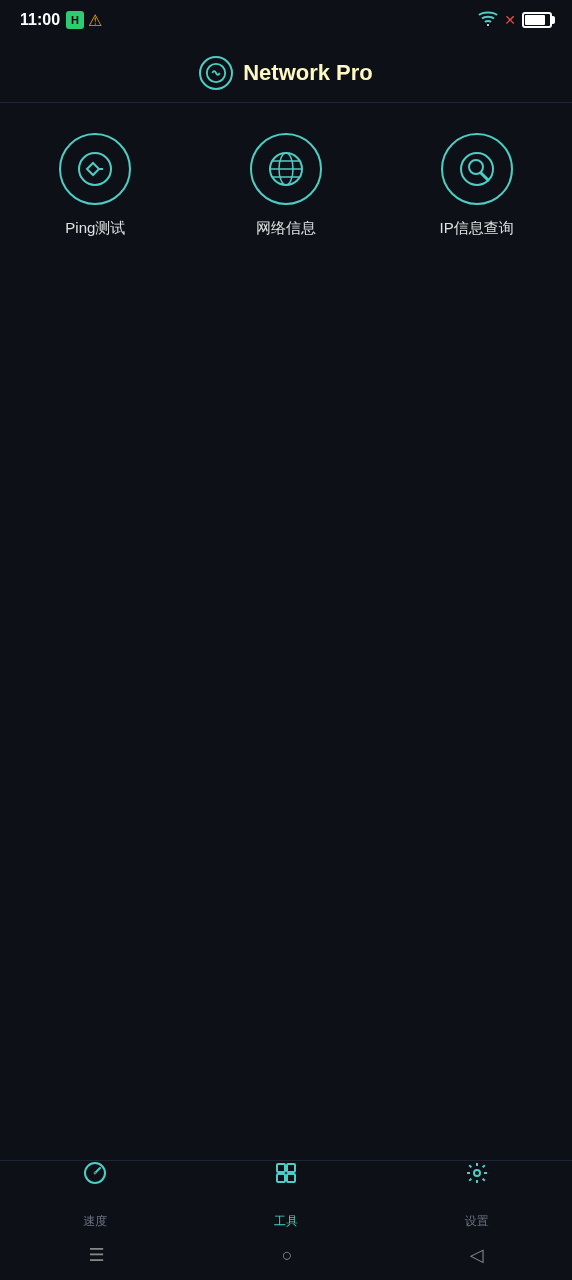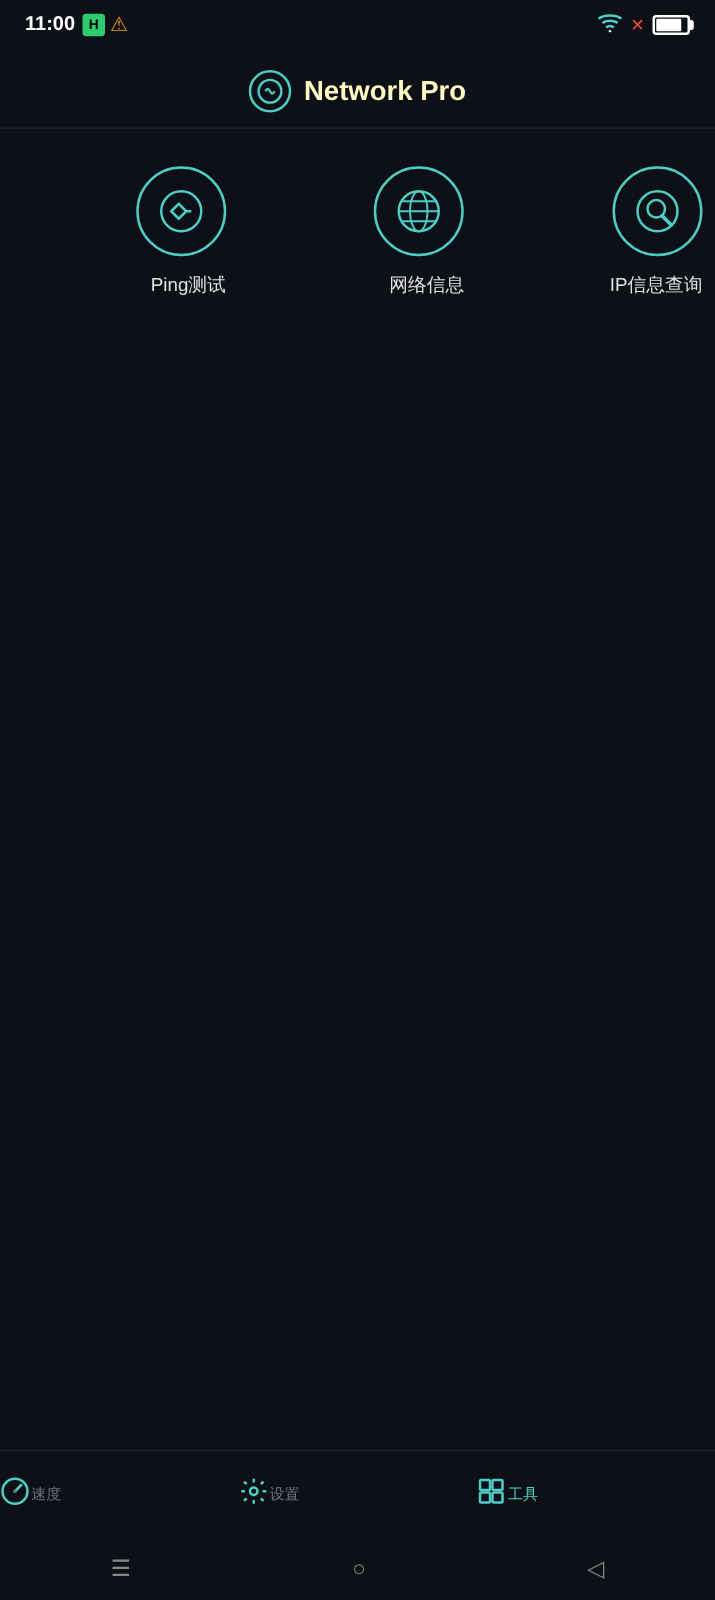--- a/index.html
+++ b/index.html
@@ -150,21 +150,21 @@
       display: grid;
       grid-template-columns: repeat(3, 1fr);
       width: 100%;
       padding: 20px 0;
       border-bottom: 1px solid #1e2535;
     }
 
     .grid-item {
       display: flex;
       flex-direction: column;
-      align-items: flex-end;
+      align-items: center;
       justify-content: center;
       gap: 14px;
       padding: 10px;
       cursor: pointer;
     }
 
     .grid-item-icon {
       width: 72px;
       height: 72px;
       border: 2px solid #4ecdc4;
@@ -191,22 +191,23 @@
       height: 70px;
       background-color: #0d1117;
       display: flex;
       align-items: center;
       justify-content: space-around;
       border-top: 1px solid #1e2535;
     }
 
     .nav-item {
       display: flex;
-      align-items: center;
-      gap: 1px;
+      flex-direction: column;
+      align-items: center;
+      gap: 22px;
       cursor: pointer;
       flex: 1;
     }
 
     .nav-icon {
       font-size: 22px;
       color: #6b7280;
     }
 
     .nav-icon.active {
@@ -336,39 +337,39 @@
         <circle cx="12" cy="12" r="10"></circle>
         <path d="M12 12 L17 7" stroke-linecap="round"></path>
         <circle cx="12" cy="12" r="1.5" fill="#6b7280" stroke="none"></circle>
       </svg>
     </span>
     <span class="nav-label">速度</span>
   </div>
 
 
   <div class="nav-item">
-    <span class="nav-icon">
-      <svg width="24" height="24" viewBox="0 0 24 24" stroke="#6b7280" stroke-width="2" fill="none">
-        <circle cx="12" cy="12" r="3"></circle>
-        <path d="M12 2 L12 5 M12 19 L12 22 M2 12 L5 12 M19 12 L22 12 M4.22 4.22 L6.34 6.34 M17.66 17.66 L19.78 19.78 M19.78 4.22 L17.66 6.34 M6.34 17.66 L4.22 19.78"></path>
-      </svg>
-    </span>
-    <span class="nav-label">设置</span>
-  </div>
-
-  <div class="nav-item">
     <span class="nav-icon active">
       <svg width="24" height="24" viewBox="0 0 24 24" stroke="#4ecdc4" stroke-width="2" fill="none">
         <rect x="3" y="3" width="8" height="8" rx="1"></rect>
         <rect x="13" y="3" width="8" height="8" rx="1"></rect>
         <rect x="3" y="13" width="8" height="8" rx="1"></rect>
         <rect x="13" y="13" width="8" height="8" rx="1"></rect>
       </svg>
     </span>
     <span class="nav-label active">工具</span>
   </div>
+
+  <div class="nav-item">
+    <span class="nav-icon">
+      <svg width="24" height="24" viewBox="0 0 24 24" stroke="#6b7280" stroke-width="2" fill="none">
+        <circle cx="12" cy="12" r="3"></circle>
+        <path d="M12 2 L12 5 M12 19 L12 22 M2 12 L5 12 M19 12 L22 12 M4.22 4.22 L6.34 6.34 M17.66 17.66 L19.78 19.78 M19.78 4.22 L17.66 6.34 M6.34 17.66 L4.22 19.78"></path>
+      </svg>
+    </span>
+    <span class="nav-label">设置</span>
+  </div>
 </div>
 
 <div class="system-nav">
   <span class="sys-nav-btn">☰</span>
   <span class="sys-nav-btn">○</span>
   <span class="sys-nav-btn">◁</span>
 </div>
 
 </body></html>

